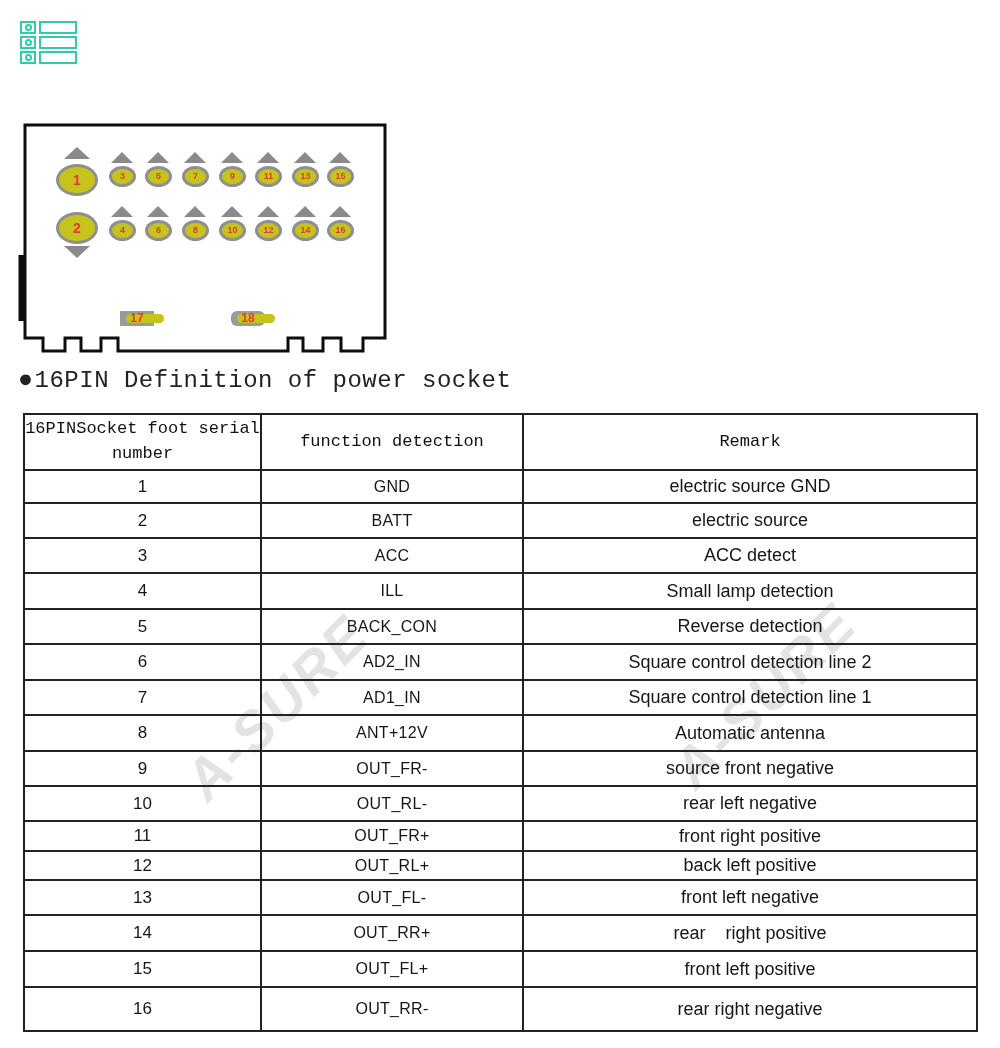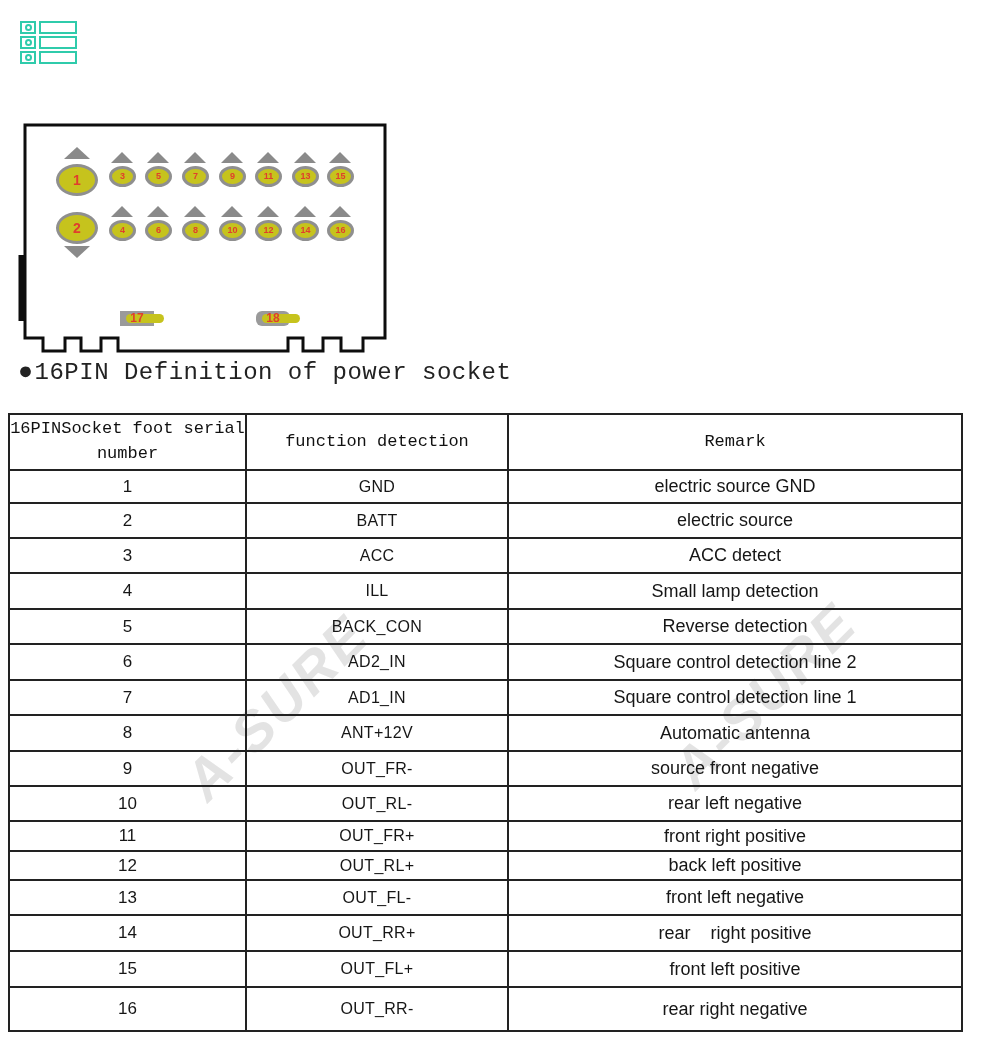--- a/index.html
+++ b/index.html
@@ -49,39 +49,39 @@
     background:var(--pinfill,#c6c31d); border-radius:5px;
   }
   .slot .num {
     position:absolute; left:0; top:0; width:100%; height:100%;
     text-align:center; line-height:15px; font-size:12px; font-weight:bold;
     color:var(--pinnum,#e03e2d); font-family:"Liberation Sans",sans-serif;
   }
 
   
   .section-heading {
-    position:absolute; left:18px; top:358px;
+    position:absolute; left:18px; top:366px;
     font-family:"Liberation Mono", monospace; font-size:24px; color:#222;
     letter-spacing:0.5px; white-space:nowrap;
   }
   .section-heading .bullet { font-size:25px; margin-right:1px; }
 
   
   .wm {
     position:absolute; z-index:0; font-size:56px; font-weight:bold; font-style:italic;
     color:#c8c8c8; opacity:0.5; letter-spacing:3px;
     transform:rotate(-45deg); white-space:nowrap;
     font-family:"Liberation Sans",sans-serif;
   }
   .wm1 { left:160px; top:675px; }
   .wm2 { left:648px; top:663px; }
 
   
   table.pins {
-    position:absolute; left:8px; top:413px; width:953px; z-index:1;
+    position:absolute; left:23px; top:413px; width:953px; z-index:1;
     border-collapse:collapse; table-layout:fixed; background:transparent;
   }
   table.pins th, table.pins td {
     border:2px solid #222; text-align:center; vertical-align:middle; padding:0;
   }
   table.pins th {
     height:56px; font-family:"Liberation Mono", monospace; font-weight:400;
     font-size:17px; color:#111; white-space:pre-line; line-height:1.45;
   }
   td.c1 { font-size:17px; color:#161616; }
@@ -150,21 +150,21 @@
         <div class="tri up-s" style="left: 240px; top: 83px;"></div>
         <div class="pin small" style="left: 238px; top: 97px;">12</div>
         <div class="tri up-s" style="left: 277px; top: 83px;"></div>
         <div class="pin small" style="left: 275px; top: 97px;">14</div>
         <div class="tri up-s" style="left: 312px; top: 83px;"></div>
         <div class="pin small" style="left: 310px; top: 97px;">16</div>
         <div class="slot" style="left: 103px; top: 188px;">
           <div class="pill"></div>
           <div class="num">17</div>
         </div>
-        <div class="slot" style="left: 239px; top: 188px; border-radius: 6px;">
+        <div class="slot" style="left: 214px; top: 188px; border-radius: 6px;">
           <div class="pill"></div>
           <div class="num">18</div>
         </div>
       </div>
   </div>
 
   <div class="section-heading"><span class="bullet">●</span><span>16PIN Definition of power socket</span></div>
 
   <div class="wm wm1">A-SURE</div>
   <div class="wm wm2">A-SURE</div>

